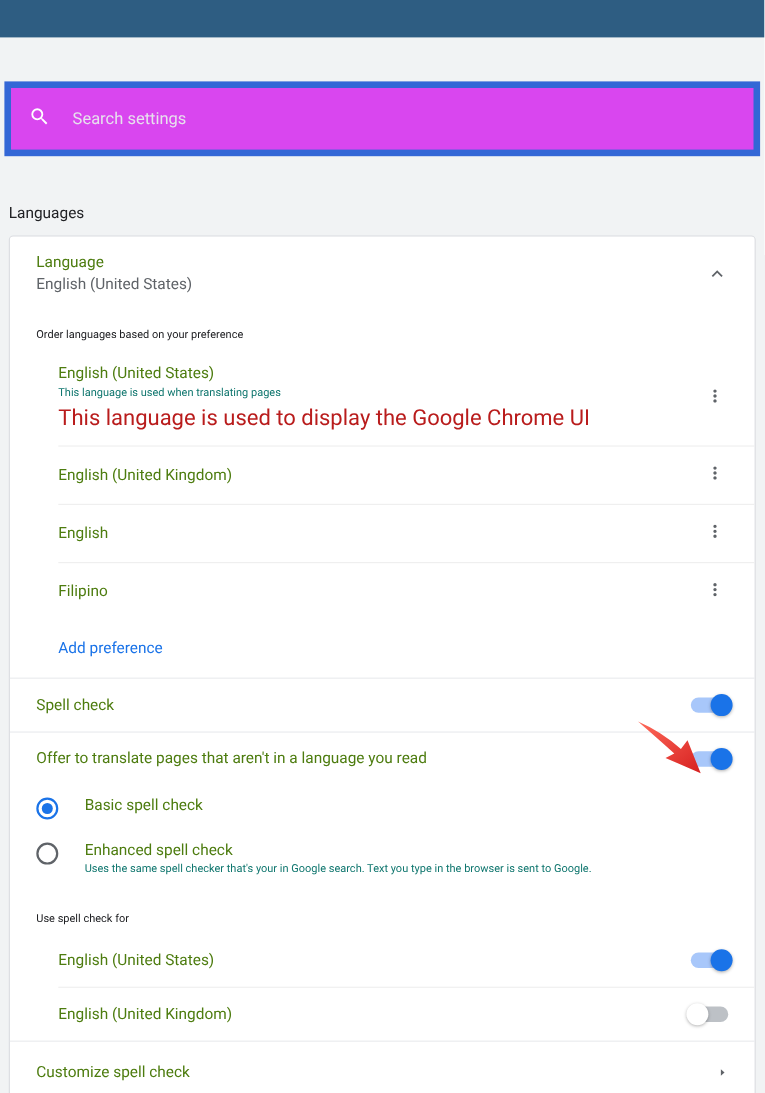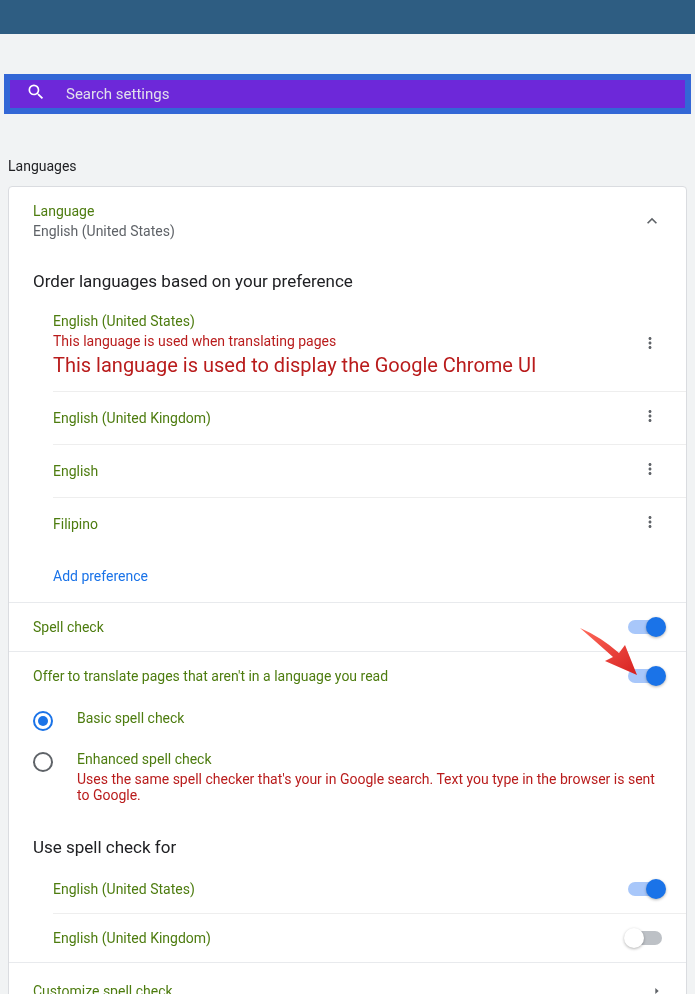--- a/index.html
+++ b/index.html
@@ -1,28 +1,28 @@
 <!DOCTYPE html>
 <html><head>
 <meta charset="utf-8">
 <style>
   * { box-sizing: border-box; margin: 0; padding: 0; font-family: 'Roboto', Arial, sans-serif; }
   body { background: #f1f3f4; width: 695px; }
   .top-bar { height: 34px; background: #2e5d82; }
   .search-wrap { padding: 6px; background: #3367d6; margin: 40px 4px 0 4px; }
-  .search-box { background: #6d28d9; height: 28px; display: flex; align-items: center; padding: 12px 16px; }
+  .search-box { background: #d946ef; height: 56px; display: flex; align-items: center; padding: 12px 16px; }
   .search-box svg { fill: #fff; flex-shrink: 0; }
   .search-box input { background: transparent; border: none; color: #fff; font-size: 15px; margin-left: 20px; width: 100%; outline: none; }
   .search-box input::placeholder { color: #e8eaed; opacity: 0.95; }
   .section-title { font-size: 14px; color: #202124; padding: 44px 8px 12px 8px; }
   .card { background: #fff; border: 1px solid #dadce0; border-radius: 4px; margin: 0 8px; }
   .row { padding: 16px 24px; display: flex; align-items: center; justify-content: space-between; }
   .row-inner { flex: 1; }
   .row-title { font-size: 14px; color: #4d7c0f; }
-  .row-sub { font-size: 14px; color: #b91c1c; margin-top: 4px; }
+  .row-sub { font-size: 10px; color: #0f766e; margin-top: 4px; }
   .row-sub-green { font-size: 20px; color: #b91c1c; margin-top: 4px; }
   .subtitle { font-size: 14px; color: #5f6368; margin-top: 4px; }
   .list-indent { padding-left: 44px; }
   .list-row { padding: 14px 24px 14px 0; display: flex; align-items: center; justify-content: space-between; border-bottom: 1px solid #eee; }
   .list-row:last-of-type { border-bottom: none; }
   .list-row .content { flex: 1; }
   .add-link { color: #1a73e8; font-size: 14px; padding: 18px 0; cursor: pointer; display: inline-block; }
   .divider-top { border-top: 1px solid #e8eaed; }
   .more-btn { width: 24px; height: 24px; display: flex; align-items: center; justify-content: center; cursor: pointer; }
   .more-btn svg { fill: #5f6368; }
@@ -35,21 +35,21 @@
   .radio-row { display: flex; align-items: flex-start; padding: 10px 24px; }
   .radio-circle { width: 20px; height: 20px; border-radius: 50%; flex-shrink: 0; margin-top: 1px; cursor: pointer; }
   .radio-circle.selected { border: 2px solid #1a73e8; display: flex; align-items: center; justify-content: center; }
   .radio-circle.selected::after { content: ""; width: 10px; height: 10px; background: #1a73e8; border-radius: 50%; }
   .radio-circle.unselected { border: 2px solid #5f6368; }
   .radio-row .content { margin-left: 24px; flex: 1; }
   .chevron { display: flex; align-items: center; justify-content: center; }
   .chevron svg { fill: #5f6368; }
   .arrow-annotation { position: absolute; left: 575px; top: 437px; pointer-events: none; z-index: 10; }
   .card-container { position: relative; }
-  .helper { font-size: 17px; color: #202124; padding: 16px 24px 8px 24px; }
+  .helper { font-size: 10px; color: #202124; padding: 16px 24px 8px 24px; }
   .sc-list { padding-left: 44px; }
   .sc-row { display: flex; align-items: center; justify-content: space-between; padding: 16px 24px 16px 0; border-bottom: 1px solid #eee; }
   .sc-row:last-of-type { border-bottom: none; }
   .footer-row { padding: 18px 24px; display: flex; justify-content: space-between; align-items: center; border-top: 1px solid #e8eaed; }
   .arrow-right-small svg { fill: #5f6368; }
 </style>
 </head>
 <body>
 
 <div class="top-bar"></div>

